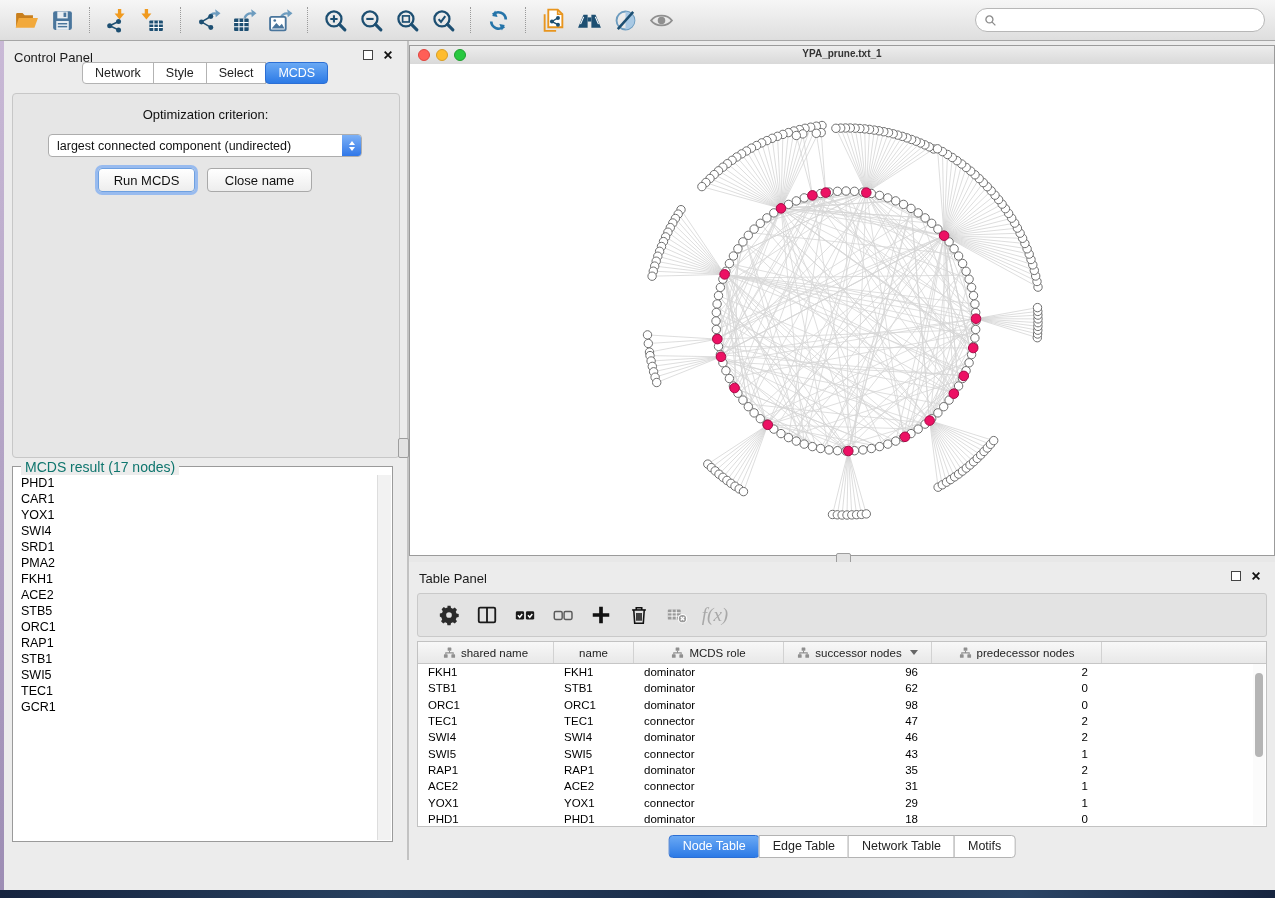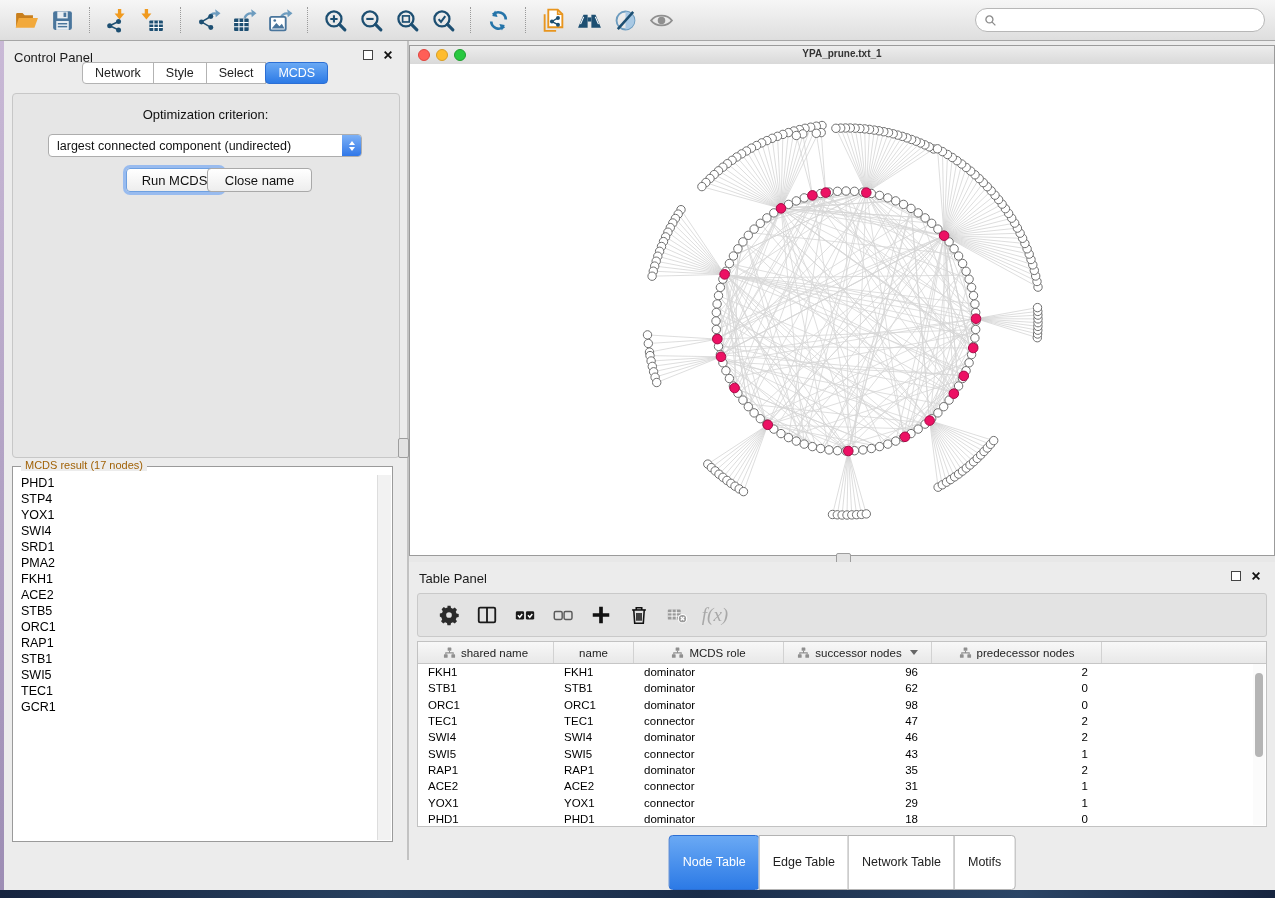--- a/index.html
+++ b/index.html
@@ -45,21 +45,21 @@
                   display:flex;flex-direction:column;align-items:center;justify-content:center;gap:2px;}
   .stepper i{width:0;height:0;border-left:3.5px solid transparent;border-right:3.5px solid transparent;display:block;}
   .stepper .up{border-bottom:4.5px solid #fff;}
   .stepper .dn{border-top:4.5px solid #fff;}
   .btn{position:absolute;height:24px;box-sizing:border-box;background:linear-gradient(#ffffff,#ededed);
        border:1px solid #a9a9a9;border-radius:4px;font-size:13px;font-family:"Liberation Sans",sans-serif;
        color:#111;cursor:pointer;}
   .btn.focusring{box-shadow:0 0 0 3px rgba(110,165,245,.65);border-color:#6ea0e0;}
   .fieldset{position:absolute;left:8px;top:425px;width:379px;height:374px;border:1px solid #9a9a9a;
             background:#fff;}
-  .fieldset .legend{position:absolute;left:8px;top:-8px;background:#ececec;padding:0 4px;font-size:11px;color:#a16207;}
+  .fieldset .legend{position:absolute;left:8px;top:-8px;background:#ececec;padding:0 4px;font-size:14px;color:#0f766e;}
   .mcds-list{position:absolute;left:1px;top:8px;bottom:1px;right:14px;overflow:hidden;padding-left:7px;}
   .mcds-item{font-size:12.5px;line-height:16px;color:#000;}
   .mcds-scroll{position:absolute;top:8px;right:1px;bottom:1px;width:13px;background:#f2f2f2;border-left:1px solid #ddd;}
   
   .vdiv{position:absolute;left:407px;top:41px;width:2px;height:819px;background:#c2c2c2;}
   .vgrip{position:absolute;left:398px;top:438px;width:9px;height:18px;background:#e2e2e2;border:1px solid #9e9e9e;border-radius:2px;}
   .hdiv{position:absolute;left:409px;top:556px;width:866px;height:6px;background:#e8e8e8;}
   .hgrip{position:absolute;left:836px;top:553px;width:13px;height:10px;background:#e2e2e2;border:1px solid #9e9e9e;border-radius:2px;}
   
   .netwin{position:absolute;left:409px;top:45px;width:866px;height:511px;box-sizing:border-box;
@@ -91,21 +91,21 @@
             border-top:5px solid #666;margin-left:3px;}
   .th.filler{border-right:none;cursor:default;}
   .tbl-rows{position:relative;}
   .tr{display:flex;height:16.3px;align-items:center;}
   .td{box-sizing:border-box;font-size:11.5px;color:#000;white-space:nowrap;overflow:hidden;}
   .td.txt{padding-left:10px;text-align:left;}
   .td.num{padding-right:14px;text-align:right;}
   .tbl-scroll{position:absolute;top:22px;right:1px;width:12px;bottom:1px;background:#fbfbfb;}
   .tbl-thumb{position:absolute;left:2px;top:9px;width:8px;height:84px;background:#b5b5b5;border-radius:4px;}
   .tp-tabs{position:absolute;left:50%;transform:translateX(-50%);top:273px;display:flex;}
-  .tp-tab{height:21px;line-height:21px;padding:16px 13px;font-size:12.5px;background:#fff;border:1px solid #b3b3b3;
+  .tp-tab{height:21px;line-height:21px;padding:0 13px;font-size:12.5px;background:#fff;border:1px solid #b3b3b3;
           margin-left:-1px;color:#222;cursor:pointer;}
   .tp-tab:first-child{border-radius:4px 0 0 4px;margin-left:0;}
   .tp-tab:last-child{border-radius:0 4px 4px 0;}
   .tp-tab.active{background:linear-gradient(#6aa9f4,#2c7ae6);color:#fff;border-color:#2c6fd4;border-radius:4px;}
   
   .statusbar{position:absolute;left:0;top:860px;width:1275px;height:30px;background:#ececec;border-top:1px solid #bdbdbd;}
   .list-btn{position:absolute;left:12px;top:3px;width:27px;height:23px;box-sizing:border-box;
             background:linear-gradient(#f7f7f7,#e4e4e4);border:1px solid #a8a8a8;border-radius:2px;
             display:flex;align-items:center;justify-content:center;cursor:pointer;}
   .list-btn svg{width:17px;height:17px;}
@@ -292,27 +292,27 @@
       </div>
     <div class="cp-card"></div>
     <div class="crit-label" style="top: 66px;">Optimization criterion:</div>
     <div class="combo">
       <span class="val">largest connected component (undirected)</span>
       <span class="stepper">
           <i class="up"></i>
           <i class="dn"></i>
         </span>
     </div>
-    <button class="btn focusring" style="left:94px;top:127px;width:97px;margin-left:28px;">Run MCDS</button>
+    <button class="btn focusring" style="left:94px;top:127px;width:97px;">Run MCDS</button>
     <button class="btn" style="left:203px;top:127px;width:105px;">Close name</button>
     <div class="fieldset">
       <span class="legend">MCDS result (17 nodes)</span>
       <div class="mcds-list" id="mcds-list">
           <div class="mcds-item">PHD1</div>
-          <div class="mcds-item">STP4</div>
+          <div class="mcds-item">CAR1</div>
           <div class="mcds-item">YOX1</div>
           <div class="mcds-item">SWI4</div>
           <div class="mcds-item">SRD1</div>
           <div class="mcds-item">PMA2</div>
           <div class="mcds-item">FKH1</div>
           <div class="mcds-item">ACE2</div>
           <div class="mcds-item">STB5</div>
           <div class="mcds-item">ORC1</div>
           <div class="mcds-item">RAP1</div>
           <div class="mcds-item">STB1</div>

